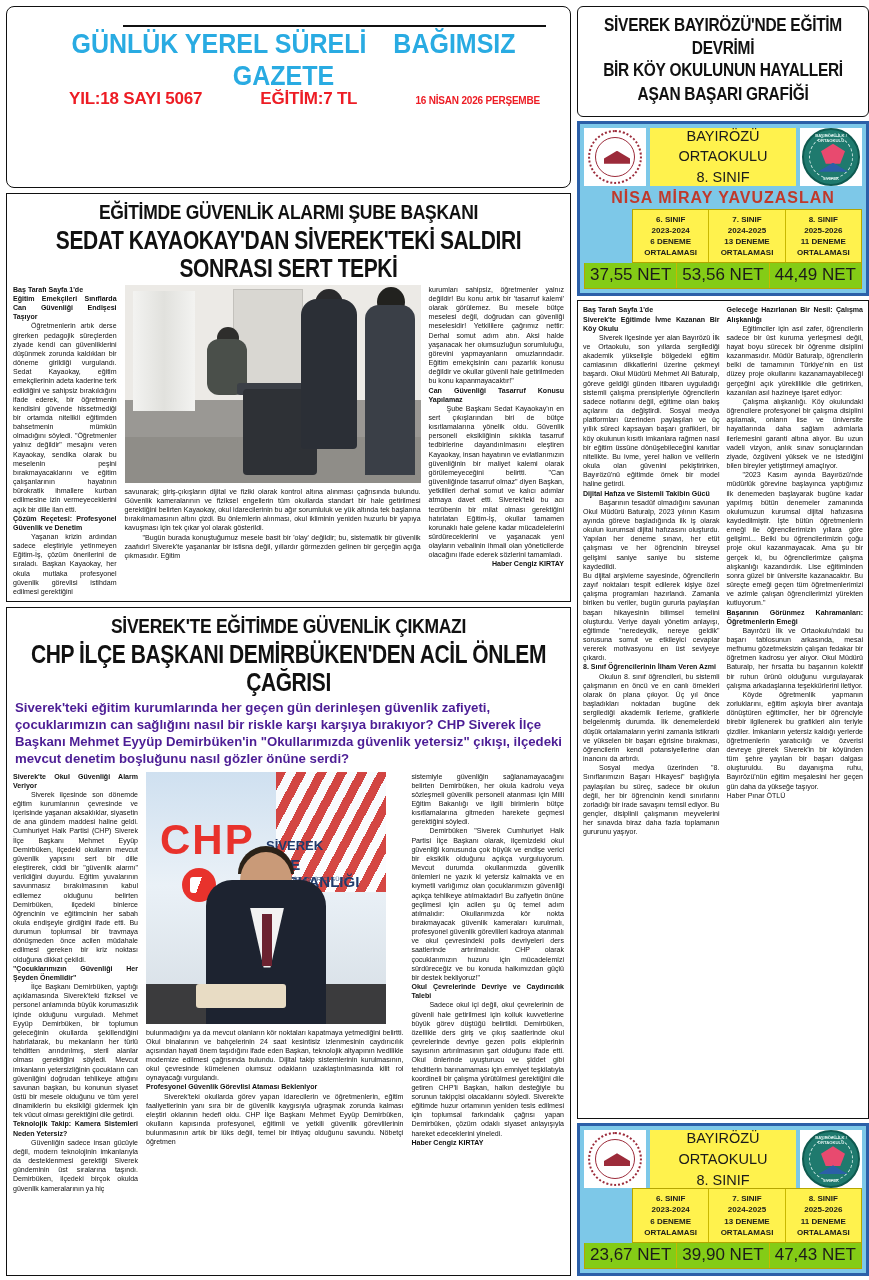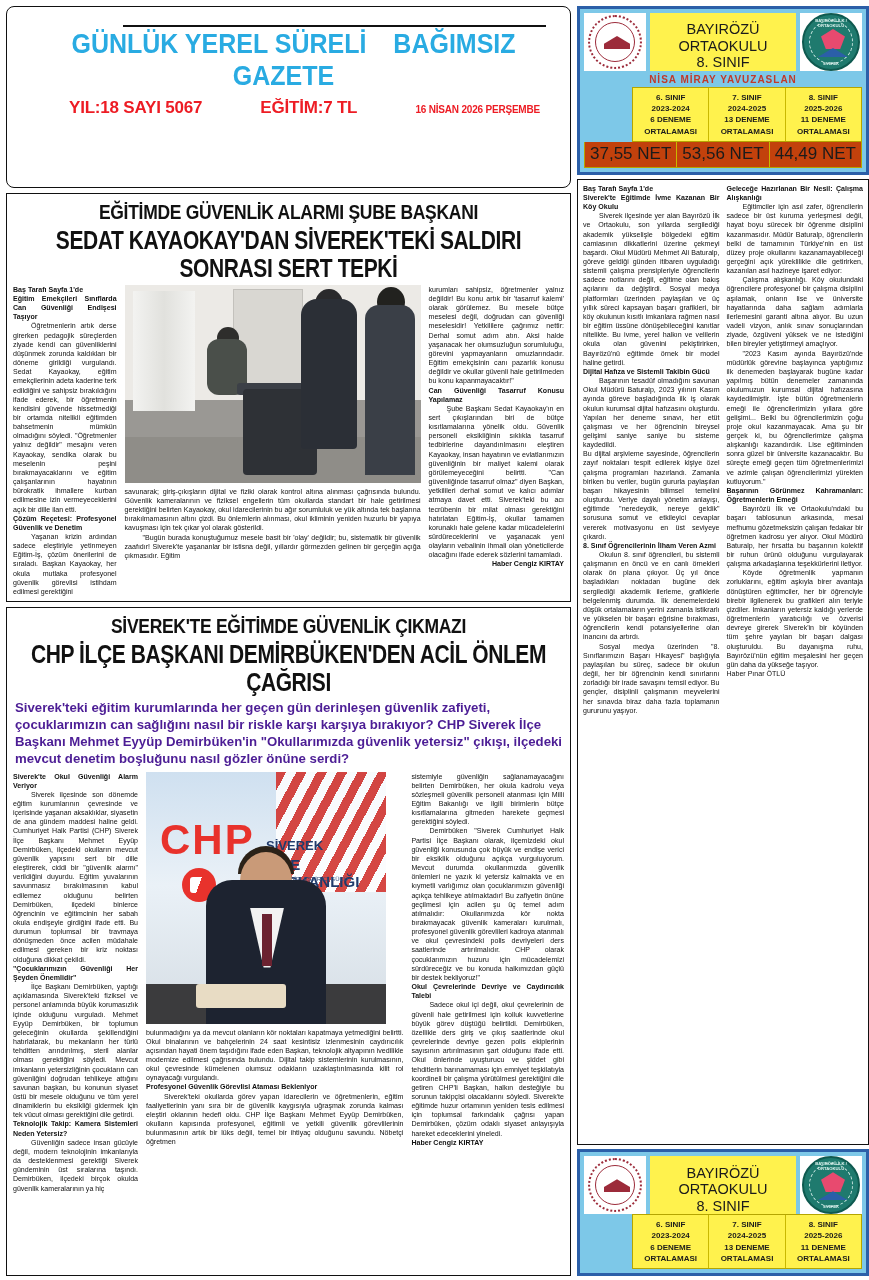--- a/index.html
+++ b/index.html
@@ -67,21 +67,21 @@
   }
   .mast-rule { border-top:2px solid #111; margin:14px 16px 2px 108px; }
   .mast-sub {
     text-align:center; color:#29abe2; font-weight:bold; font-size:25px;
     letter-spacing:0px; margin-top:2px;
     transform: scaleY(1.1);
   }
   .mast-sub span { margin:0 10px; }
   .mast-info {
     display:flex; justify-content:space-between; align-items:baseline;
-    color:#ed1c24; font-weight:bold; font-size:17px; margin-top:9px;
+    color:#ed1c24; font-weight:bold; font-size:17px; margin-top:0;
     padding:0 22px 0 54px; letter-spacing:-0.2px;
   }
   .mast-info .date { font-size:10px; }
 
   
   .article { border:1px solid #111; padding:4px 6px 5px 6px; }
   .hl1 {
     text-align:center; font-weight:bold; font-size:17.5px; line-height:1.12;
     color:#111; letter-spacing:-0.3px; transform:scaleY(1.18);
     margin:5px 0 2px 0;
@@ -160,32 +160,32 @@
   .seal-school { width:58px; height:58px; border-radius:50%; background:#1f7a6e; position:relative; border:2px solid #0f5a50; }
   .seal-school .ring { position:absolute; inset:5px; border:1px dashed #cfe9e4; border-radius:50%; }
   .seal-school .flower { position:absolute; left:17px; top:14px; width:24px; height:20px; background:#e84a6f;
     clip-path:polygon(50% 0,100% 38%,80% 100%,20% 100%,0 38%); }
   .seal-school .book { position:absolute; left:14px; bottom:12px; width:30px; height:9px; background:#2b5fa8;
     clip-path:polygon(0 100%,50% 0,100% 100%); }
   .seal-school .txt { position:absolute; left:0; top:3px; width:100%; text-align:center; font-size:4.2px; color:#dff3ef; font-weight:bold; }
   .seal-school .txt2 { position:absolute; left:0; bottom:3px; width:100%; text-align:center; font-size:3.6px; color:#dff3ef; font-weight:bold; }
   .school-name {
     flex:1; background:#fff24d; display:flex; flex-direction:column;
-    align-items:center; justify-content:flex-end; text-align:center;
+    align-items:center; justify-content:space-between; text-align:center;
     font-size:14.5px; line-height:1.14; color:#1b1b1b; font-weight:normal;
   }
   .student-name {
     background:#7dc8e8; text-align:center; font-weight:bold; color:#c0392b;
-    font-size:10px; padding:3px 0 2px 0; letter-spacing:1px;
+    font-size:16px; padding:3px 0 2px 0; letter-spacing:1px;
   }
   .stat-grid { display:flex; background:#fff24d; border:1px solid #b5a500;margin-left:48px; }
   .stat-cell { flex:1; text-align:center; padding:4px 2px; border-right:1px solid #c9b800; }
   .stat-cell:last-child { border-right:0; }
   .stat-cell .lbl { font-size:8px; font-weight:bold; line-height:1.4; color:#1b1b1b; }
-  .stat-nets { display:flex; background:#c2410c; border:1px solid #b5a500; border-top:0; }
+  .stat-nets { display:flex; background:#84cc16; border:1px solid #b5a500; border-top:0; }
   .stat-net { flex:1; text-align:center; padding:2px 0 3px 0; border-right:1px solid #c9b800;
     font-size:17px; color:#1b1b1b; }
   .stat-net:last-child { border-right:0; }
 
   .r-article { border:1px solid #111; padding:4px 5px; flex:1; }
   .r-cols { display:flex; gap:7px; height:100%; }
   .r-col { font-size:7.05px; line-height:1.30; text-align:justify; }
   .r-col p { margin:0; text-indent:16px; }
   .r-col p.noind { text-indent:0; }
   .r-col h4 { margin:0; font-size:7.05px; font-weight:bold; }
@@ -298,20 +298,25 @@
           <h4>Okul Çevrelerinde Devriye ve Caydırıcılık Talebi</h4>
           <p>Sadece okul içi değil, okul çevrelerinin de güvenli hale getirilmesi için kolluk kuvvetlerine büyük görev düştüğü belirtildi. Demirbüken, özellikle ders giriş ve çıkış saatlerinde okul çevrelerinde devriye gezen polis ekiplerinin sayısının artırılmasının şart olduğunu ifade etti. Okul önlerinde uyuşturucu ve şiddet gibi tehditlerin barınamaması için emniyet teşkilatıyla koordineli bir çalışma yürütülmesi gerektiğini dile getiren CHP'li Başkan, halkın desteğiyle bu sorunun takipçisi olacaklarını söyledi. Siverek'te eğitimde huzur ortamının yeniden tesis edilmesi için toplumsal farkındalık çağrısı yapan Demirbüken, çözüm odaklı siyaset anlayışıyla hareket edeceklerini yineledi.</p>
           <p class="noind byline">Haber Cengiz KIRTAY</p>
         </div>
       </div>
     </div>
   </div>
 
   <div class="right-col">
 
+    <div class="rhead-box">
+      <div class="rhead-line">SİVEREK BAYIRÖZÜ'NDE EĞİTİM DEVRİMİ</div>
+      <div class="rhead-line">BİR KÖY OKULUNUN HAYALLERİ</div>
+      <div class="rhead-line">AŞAN BAŞARI GRAFİĞİ</div>
+    </div>
 
     <div class="stat-card">
       <div class="stat-top">
         <div class="seal-box">
           <div class="seal-meb"></div>
         </div>
         <div class="school-name">
           <div>BAYIRÖZÜ</div>
           <div>ORTAOKULU</div>
           <div>8. SINIF</div>
@@ -413,16 +418,21 @@
           <div class="lbl">13 DENEME</div>
           <div class="lbl">ORTALAMASI</div>
         </div>
         <div class="stat-cell">
           <div class="lbl">8. SINIF</div>
           <div class="lbl">2025-2026</div>
           <div class="lbl">11 DENEME</div>
           <div class="lbl">ORTALAMASI</div>
         </div>
       </div>
+      <div class="stat-nets">
+        <div class="stat-net">23,67 NET</div>
+        <div class="stat-net">39,90 NET</div>
+        <div class="stat-net">47,43 NET</div>
+      </div>
     </div>
 
   </div>
 </div>
 
 </body></html>

